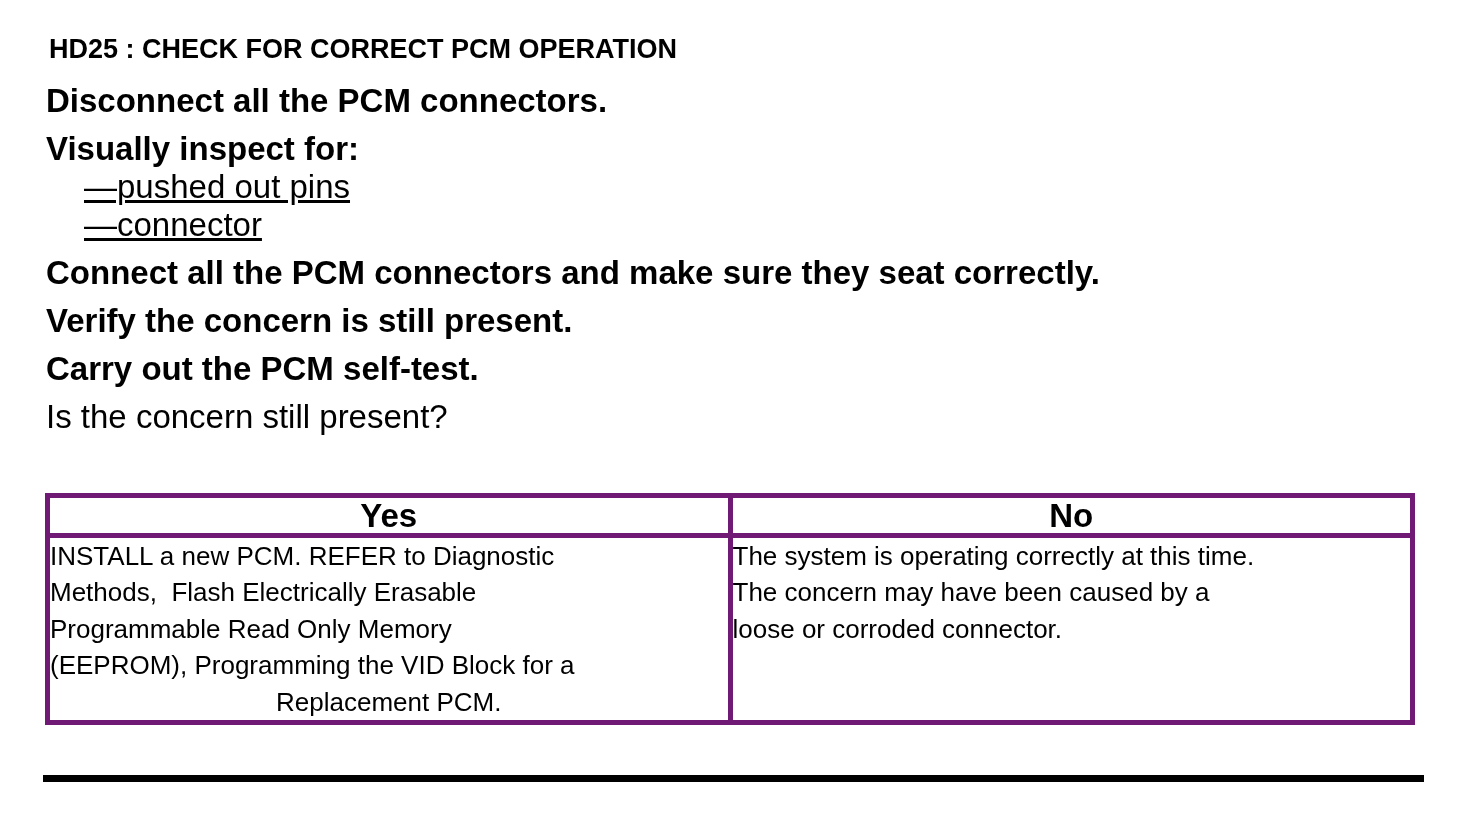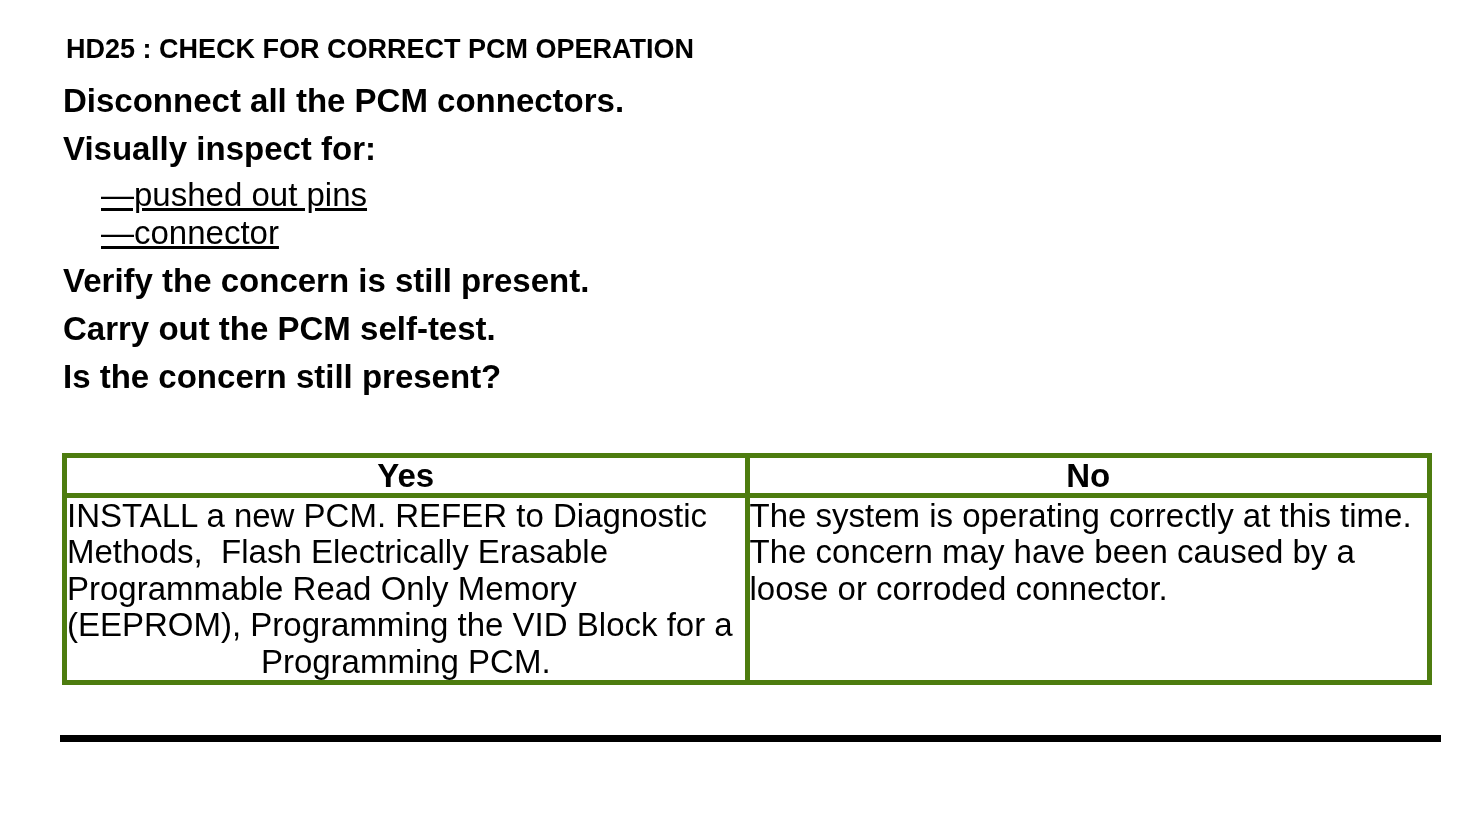--- a/index.html
+++ b/index.html
@@ -9,76 +9,76 @@
     height: 830px;
     background: #ffffff;
     color: #000000;
     font-family: "Liberation Sans", sans-serif;
     overflow: hidden;
   }
   .page {
     box-sizing: border-box;
     width: 1224px;
     height: 830px;
-    padding: 32px 40px 0 63px;
+    padding: 32px 40px 0 46px;
   }
   .procedure-title {
     font-size: 27px;
     font-weight: bold;
     line-height: 34px;
     margin: 0 0 16px 3px;
     white-space: pre;
   }
   .step {
     font-size: 33px;
     font-weight: bold;
     line-height: 38px;
     margin: 0 0 10px 0;
     white-space: pre;
   }
   .step.tight {
-    margin-bottom: 8px;
+    margin-bottom: 0;
   }
   .dash-list {
     margin: 0 0 10px 0;
     padding-left: 38px;
   }
   .dash-item {
     font-size: 33px;
     line-height: 38px;
     white-space: pre;
     text-decoration: underline;
   }
   .step.question {
-    font-weight: bold;
+    font-weight: normal;
     margin: 8px 0 0 0;
   }
   table.result-table {
     border-collapse: collapse;
     table-layout: fixed;
     width: 1370px;
     margin: 57px 0 0 -1px;
   }
   table.result-table th,
   table.result-table td {
-    border: 5px solid #4d7c0f;
+    border: 5px solid #701a75;
   }
   table.result-table th {
     height: 35px;
     padding: 0;
     font-size: 33px;
     font-weight: bold;
     line-height: 34px;
     text-align: center;
     vertical-align: middle;
   }
   table.result-table td {
     height: 182px;
     padding: 0;
-    font-size: 33px;
+    font-size: 26px;
     vertical-align: top;
   }
   td.yes-cell {
     padding: 1px 2px 0 3px;
   }
   td.no-cell {
     vertical-align: middle;
     padding-left: 5px;
     margin-left: 16px;
   }
@@ -107,20 +107,21 @@
 
   <p class="step">Disconnect all the PCM connectors.</p>
 
   <p class="step tight">Visually inspect for:</p>
 
   <div class="dash-list">
     <div class="dash-item">—pushed out pins</div>
     <div class="dash-item">—connector</div>
   </div>
 
+  <p class="step">Connect all the PCM connectors and make sure they seat correctly.</p>
 
   <p class="step">Verify the concern is still present.</p>
 
   <p class="step">Carry out the PCM self-test.</p>
 
   <p class="step question">Is the concern still present?</p>
 
   <table class="result-table">
     <thead>
       <tr>
@@ -128,21 +129,21 @@
         <th>No</th>
       </tr>
     </thead>
     <tbody>
       <tr>
         <td class="yes-cell">
           <div class="cell-line">INSTALL a new PCM. REFER to Diagnostic</div>
           <div class="cell-line">Methods,  Flash Electrically Erasable</div>
           <div class="cell-line">Programmable Read Only Memory</div>
           <div class="cell-line">(EEPROM), Programming the VID Block for a</div>
-          <div class="cell-line center">Programming PCM.</div>
+          <div class="cell-line center">Replacement PCM.</div>
         </td>
         <td class="no-cell">
           <div class="cell-line">The system is operating correctly at this time.</div>
           <div class="cell-line">The concern may have been caused by a</div>
           <div class="cell-line">loose or corroded connector.</div>
         </td>
       </tr>
     </tbody>
   </table>
 

